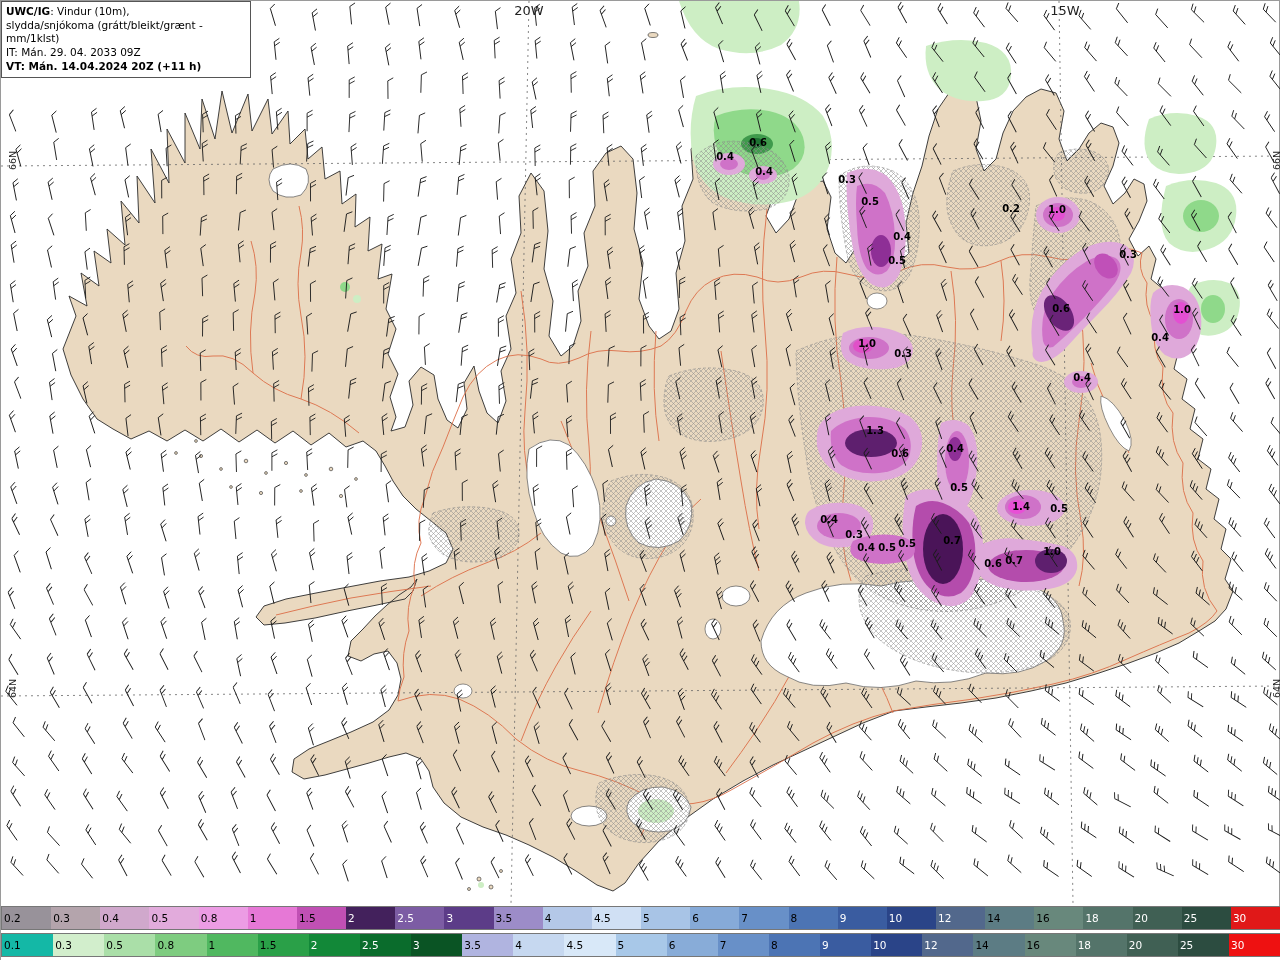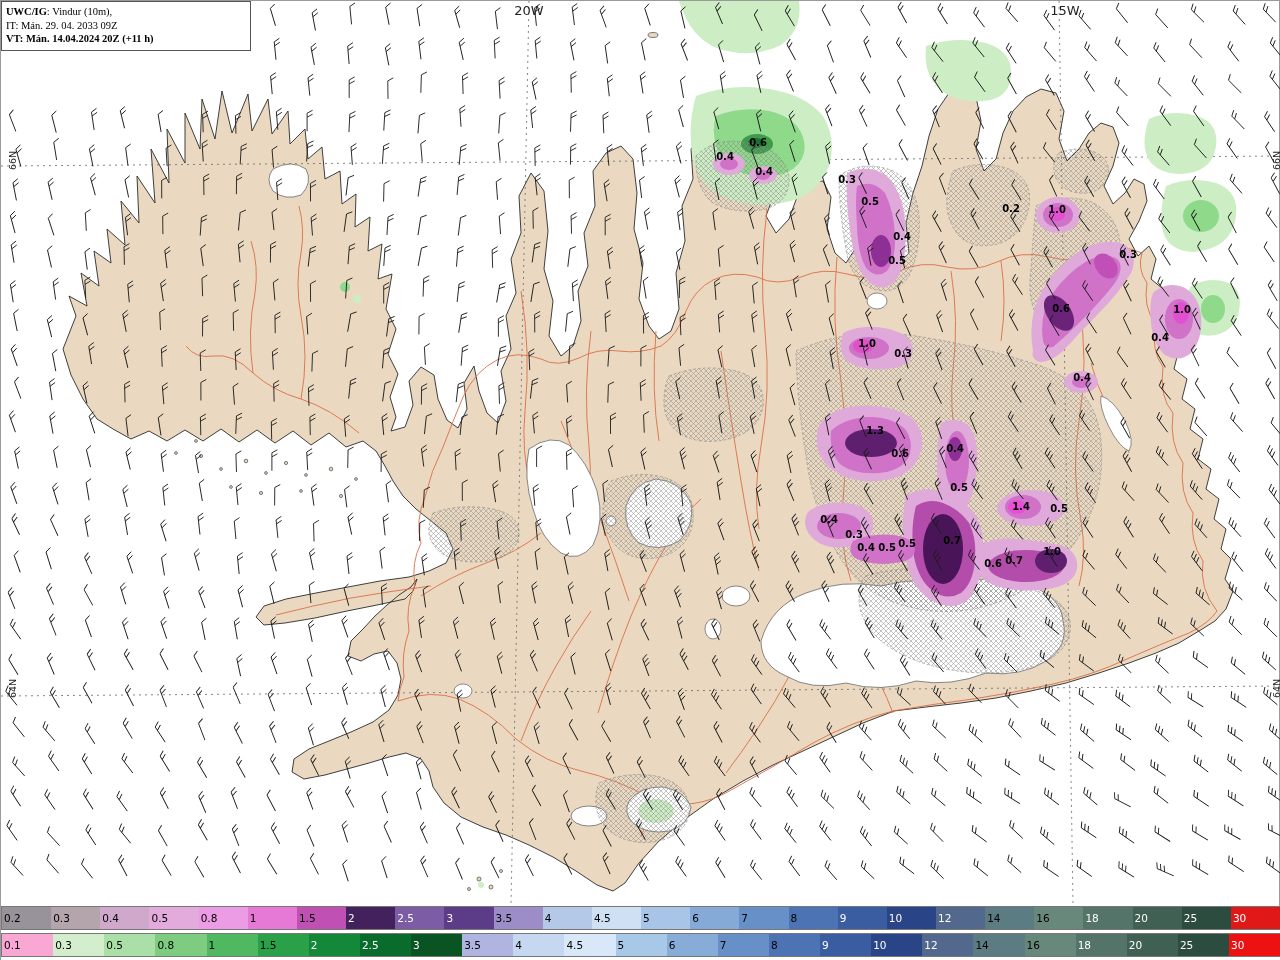--- a/index.html
+++ b/index.html
@@ -5,21 +5,21 @@
   * { margin:0; padding:0; box-sizing:border-box; }
   html,body { width:1280px; height:960px; background:#ffffff;
     font-family:"DejaVu Sans","Liberation Sans",sans-serif; overflow:hidden; position:relative; }
   .frame { position:absolute; inset:0; border:1px solid #9a9a9a; background:#fff; }
   .map-area { position:absolute; left:0; top:0; width:1280px; height:903px; }
   #map-svg { position:absolute; left:0; top:0; }
   #barb-layer path { stroke:#1c1c1c; stroke-width:0.9; fill:none; }
   .precip-label { font-size:10px; font-weight:bold; fill:#000; text-anchor:middle;
     font-family:"DejaVu Sans","Liberation Sans",sans-serif; }
   .title-box { position:absolute; left:0; top:0; width:250px; background:#ffffff;
-    border:1px solid #555; padding:3px 6px 4px 4px; font-size:10.5px; line-height:1.3; z-index:6;font-family:Liberation Serif, serif; }
+    border:1px solid #555; padding:3px 6px 4px 4px; font-size:10.5px; line-height:1.3; z-index:6; }
   .title-box .b { font-weight:bold; }
   .lon-label { position:absolute; top:2px; font-size:13px; color:#222; transform:translateX(-50%); z-index:5; }
   .lat-label { position:absolute; font-size:9.5px; color:#222; transform:rotate(-90deg); transform-origin:center; z-index:5; }
   .legend { position:absolute; left:0; top:905px; width:1280px; height:55px; background:#fff; }
   .legend-row { display:flex; width:1280px; height:24px; border:1px solid #777; }
   .legend-row + .legend-row { margin-top:3px; }
   .legend-cell { flex:1 1 0; font-size:10.5px; line-height:22px; padding-left:2px;
     overflow:hidden; white-space:nowrap; }
 </style>
 </head>
@@ -2897,20 +2897,21 @@
         <div class="lon-label" style="left: 528px;">20W</div>
         <div class="lon-label" style="left: 1064px;">15W</div>
         <div class="lat-label" style="top: 154px; left: 2px;">66N</div>
         <div class="lat-label" style="top: 154px; left: 1266px;">66N</div>
         <div class="lat-label" style="top: 682px; left: 2px;">64N</div>
         <div class="lat-label" style="top: 682px; left: 1266px;">64N</div>
       </div>
 
     <div class="title-box">
       <div><span class="b">UWC/IG</span><span>: Vindur (10m),</span></div>
+      <div>slydda/snjókoma (grátt/bleikt/grænt - mm/1klst)</div>
       <div>IT: Mán. 29. 04. 2033 09Z</div>
       <div class="b">VT: Mán. 14.04.2024 20Z (+11 h)</div>
     </div>
   </div>
 
   <div class="legend">
     <div class="legend-row" id="legend-top">
         <div class="legend-cell" style="background: rgb(152, 146, 154); color: rgb(0, 0, 0);">0.2</div>
         <div class="legend-cell" style="background: rgb(180, 164, 172); color: rgb(0, 0, 0);">0.3</div>
         <div class="legend-cell" style="background: rgb(208, 168, 204); color: rgb(0, 0, 0);">0.4</div>
@@ -2932,21 +2933,21 @@
         <div class="legend-cell" style="background: rgb(42, 68, 136); color: rgb(255, 255, 255);">10</div>
         <div class="legend-cell" style="background: rgb(82, 104, 140); color: rgb(255, 255, 255);">12</div>
         <div class="legend-cell" style="background: rgb(92, 124, 132); color: rgb(0, 0, 0);">14</div>
         <div class="legend-cell" style="background: rgb(104, 136, 124); color: rgb(0, 0, 0);">16</div>
         <div class="legend-cell" style="background: rgb(84, 116, 106); color: rgb(255, 255, 255);">18</div>
         <div class="legend-cell" style="background: rgb(64, 96, 84); color: rgb(255, 255, 255);">20</div>
         <div class="legend-cell" style="background: rgb(44, 76, 64); color: rgb(255, 255, 255);">25</div>
         <div class="legend-cell" style="background: rgb(224, 24, 24); color: rgb(255, 255, 255);">30</div>
       </div>
     <div class="legend-row" id="legend-bottom">
-        <div class="legend-cell" style="background: #f9a8d4; color: rgb(0, 0, 0);">0.1</div>
+        <div class="legend-cell" style="background: #14b8a6; color: rgb(0, 0, 0);">0.1</div>
         <div class="legend-cell" style="background: rgb(210, 238, 204); color: rgb(0, 0, 0);">0.3</div>
         <div class="legend-cell" style="background: rgb(170, 223, 168); color: rgb(0, 0, 0);">0.5</div>
         <div class="legend-cell" style="background: rgb(126, 204, 128); color: rgb(0, 0, 0);">0.8</div>
         <div class="legend-cell" style="background: rgb(80, 184, 96); color: rgb(0, 0, 0);">1</div>
         <div class="legend-cell" style="background: rgb(42, 160, 72); color: rgb(0, 0, 0);">1.5</div>
         <div class="legend-cell" style="background: rgb(18, 136, 56); color: rgb(255, 255, 255);">2</div>
         <div class="legend-cell" style="background: rgb(10, 108, 44); color: rgb(255, 255, 255);">2.5</div>
         <div class="legend-cell" style="background: rgb(10, 84, 36); color: rgb(255, 255, 255);">3</div>
         <div class="legend-cell" style="background: rgb(176, 180, 224); color: rgb(0, 0, 0);">3.5</div>
         <div class="legend-cell" style="background: rgb(198, 216, 240); color: rgb(0, 0, 0);">4</div>

